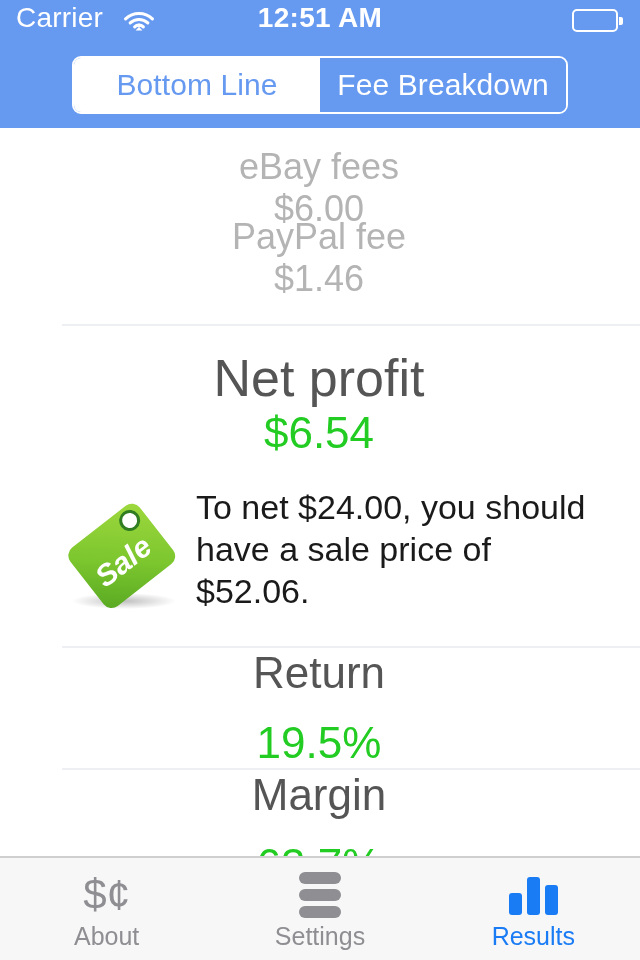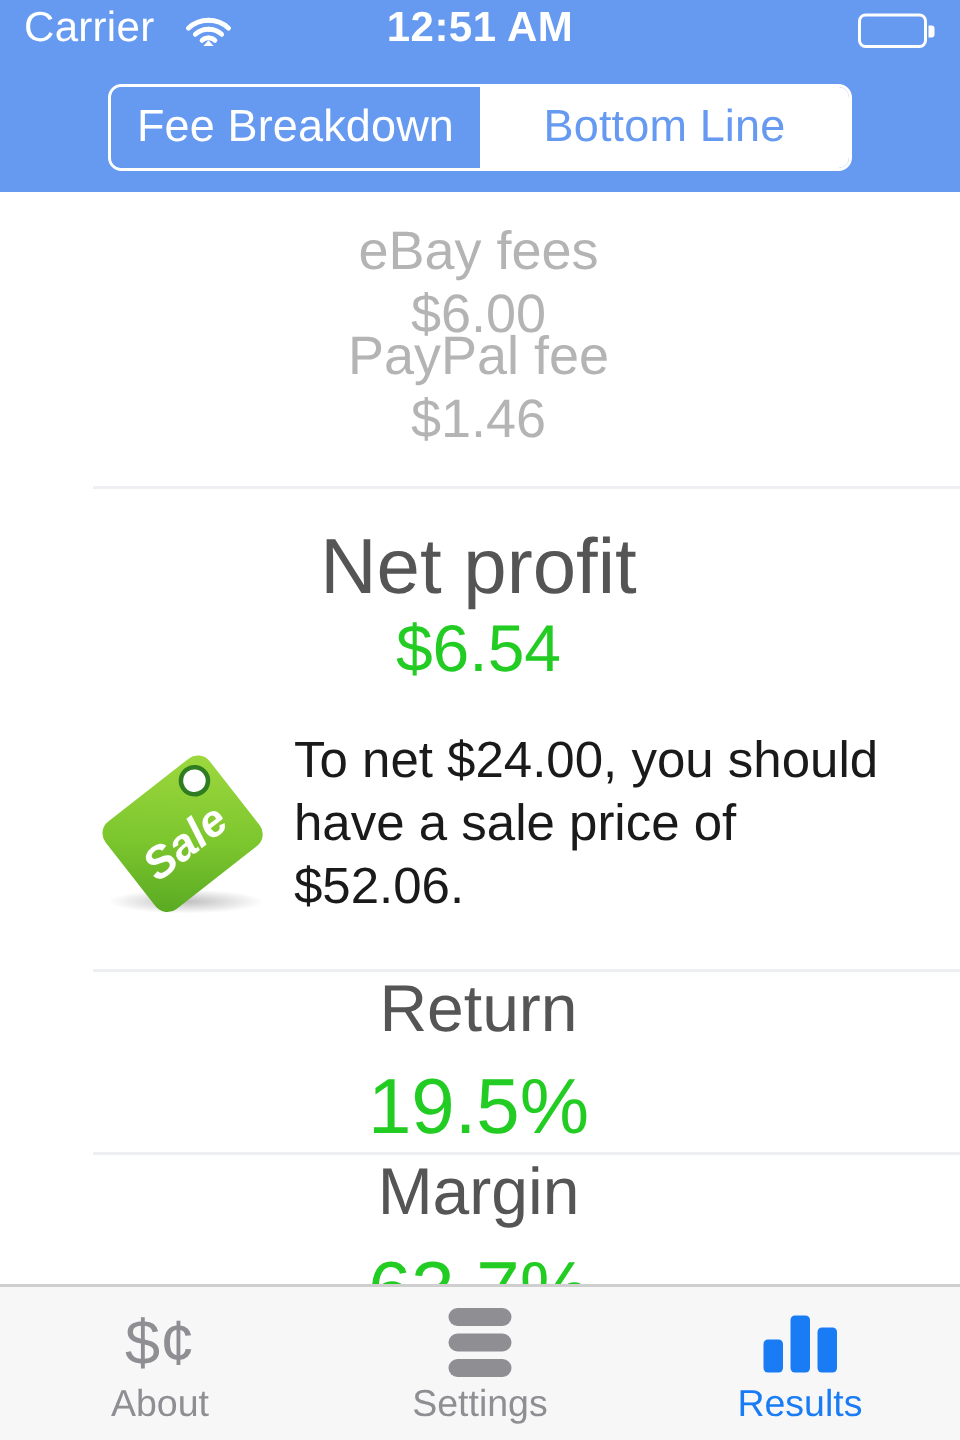--- a/index.html
+++ b/index.html
@@ -97,21 +97,21 @@
   }
   .sale-tag{
     position:relative;width:128px;height:118px;flex:0 0 128px;margin-top:8px;
   }
   .sale-text{
     margin-left:6px;font-size:34px;line-height:42px;color:#1a1a1a;
   }
 
   .row-pct{height:120px;}
   .row-pct .label{color:#555555;font-size:44px;}
-  .row-pct .value{color:#22cc22;font-size:52px;}
+  .row-pct .value{color:#22cc22;font-size:44px;}
 
   
   .tabbar{
     position:absolute;left:0;bottom:0;width:640px;height:104px;
     background:#f7f7f7;border-top:2px solid #cfcfcf;
     display:flex;box-sizing:border-box;
   }
   .tab{
     flex:1 1 33.333%;display:flex;flex-direction:column;
     align-items:center;justify-content:flex-start;padding-top:14px;
@@ -150,22 +150,22 @@
 
       <div class="sb-time">12:51 AM</div>
 
       <div class="sb-battery">
         <div class="batt-body"></div>
         <div class="batt-nub"></div>
       </div>
     </div>
 
     <div class="segctl">
+      <div class="seg off">Bottom Line</div>
       <div class="seg on">Fee Breakdown</div>
-      <div class="seg off">Bottom Line</div>
     </div>
   </div>
 
   <div class="content">
 
     <div class="row-clip">
       <div class="inner">
         <span></span>
         <span></span>
       </div>

